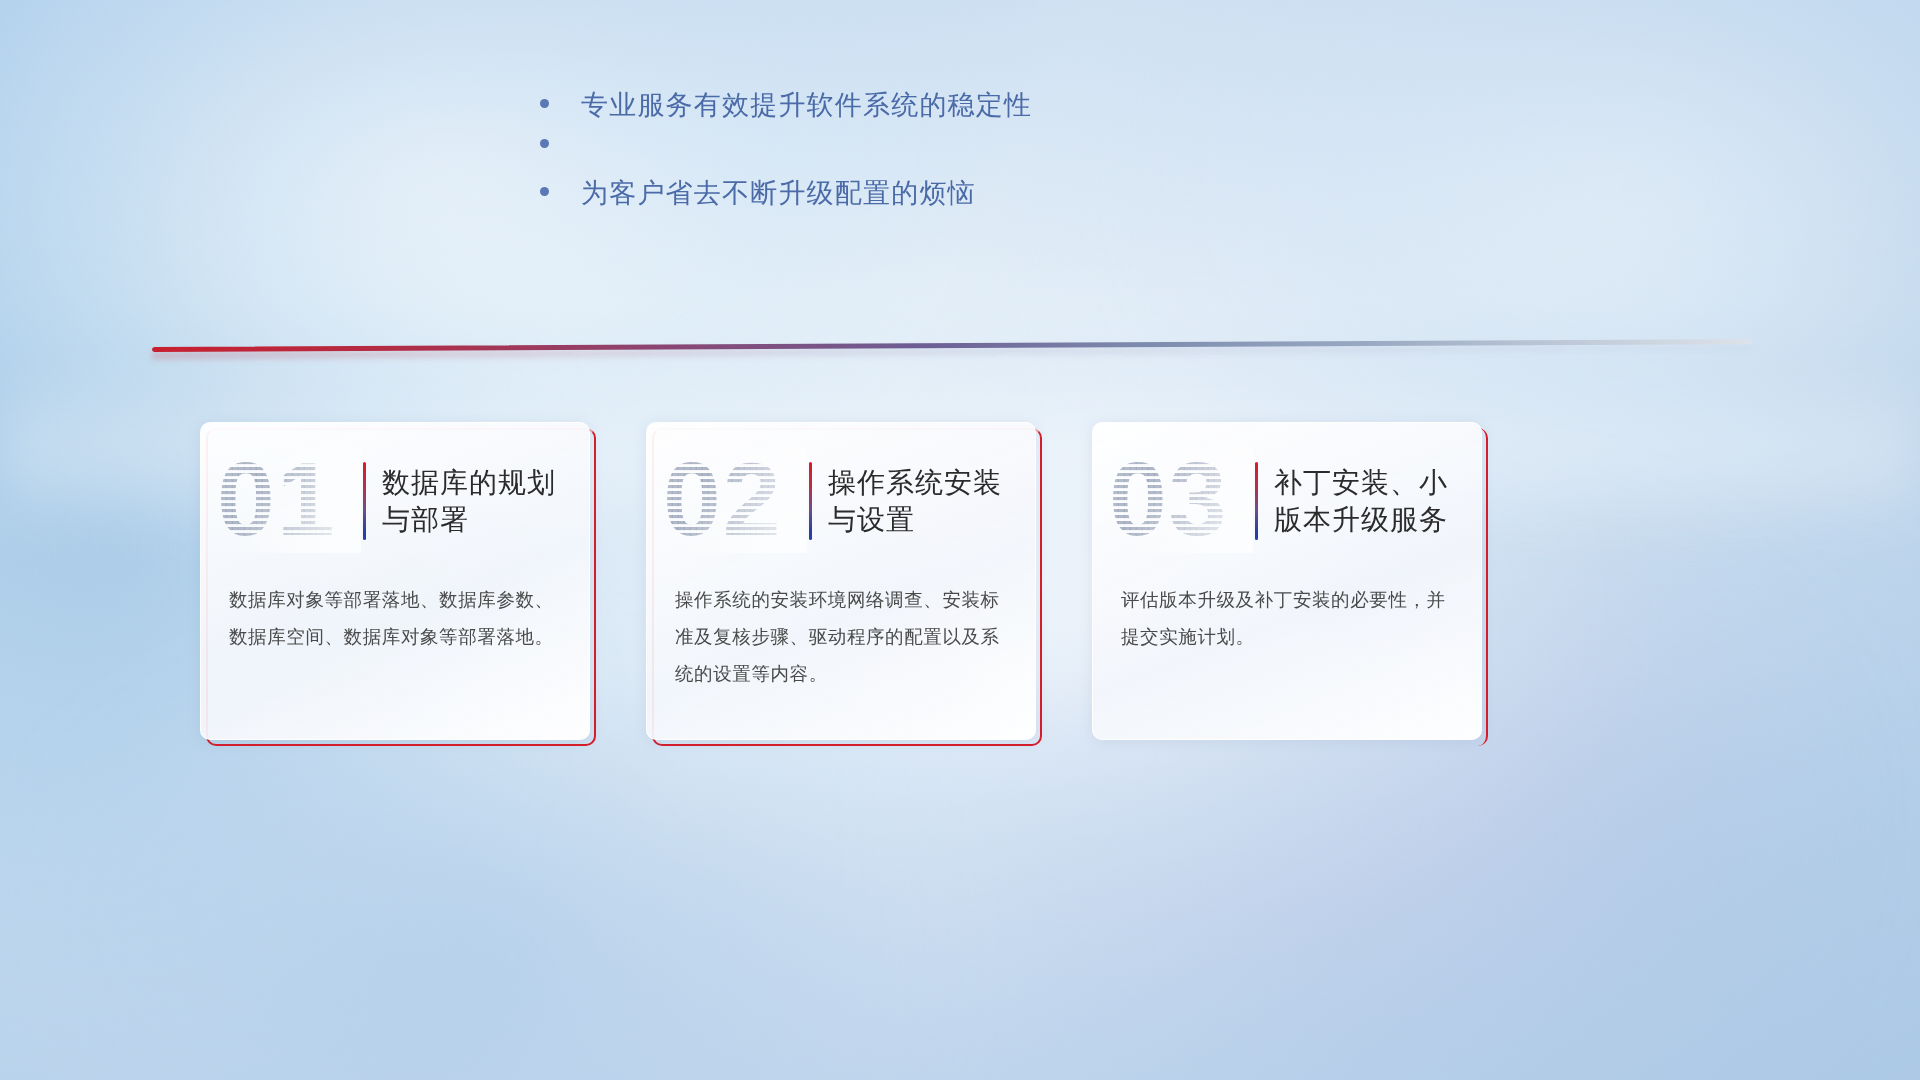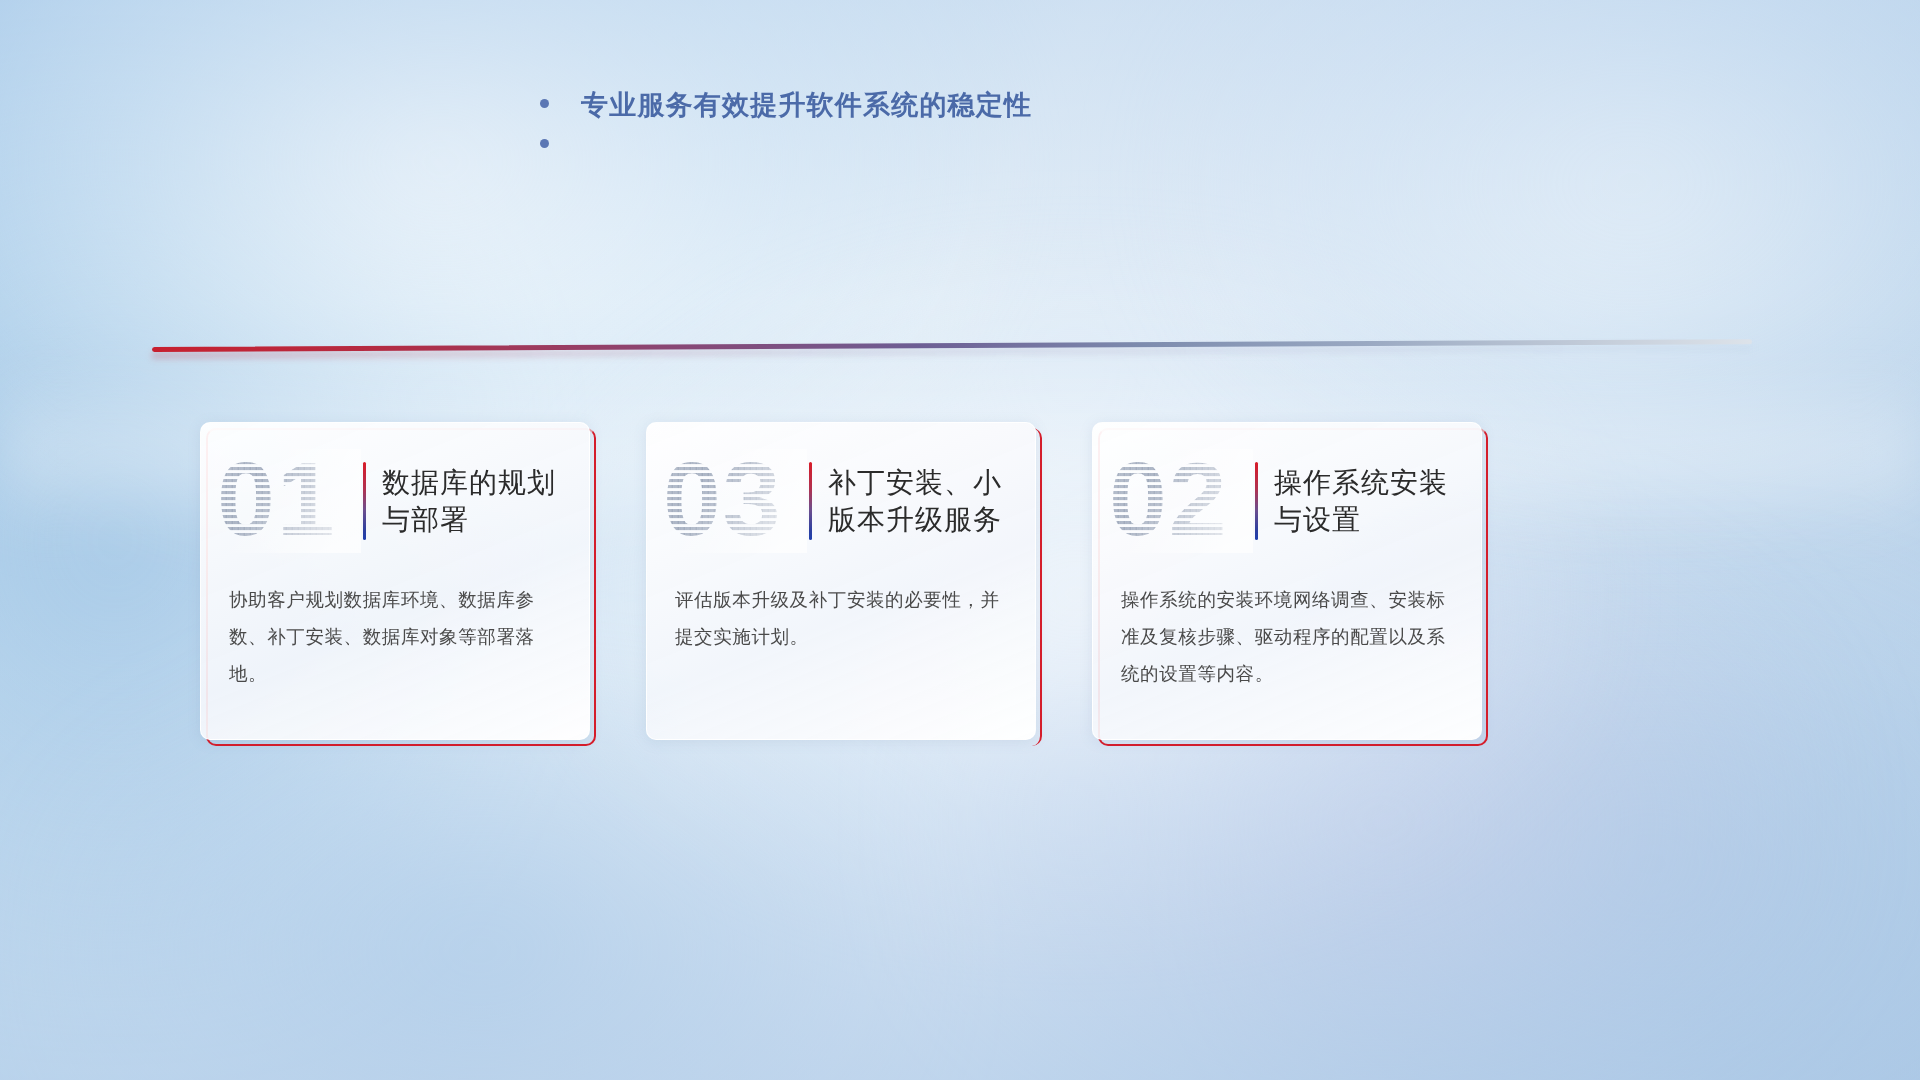--- a/index.html
+++ b/index.html
@@ -45,21 +45,21 @@
 
   
   #bullets{position:absolute;left:540px;top:88px;width:620px;}
   .bullet{display:flex;align-items:baseline;margin-bottom:22px;}
   .bullet .dot{
     width:9px;height:9px;border-radius:50%;background:#5b77b4;
     flex:0 0 auto;margin-right:32px;position:relative;top:-6px;
   }
   .bullet .btxt{
     font-size:27px;color:#4b6aa8;letter-spacing:1.2px;
-    line-height:1.28;white-space:nowrap;font-weight:700;
+    line-height:1.28;white-space:nowrap;font-weight:400;
   }
 
   
   #divider{position:absolute;left:152px;top:345px;width:1600px;height:14px;}
   #divider .line{
     position:absolute;left:0;top:2px;width:100%;height:5px;
     background:linear-gradient(90deg,#c7202f 0%,#b42b42 14%,#8a4673 32%,#6d5e94 48%,#7d8cae 62%,#9aa9c2 76%,#c3ccd9 90%,#dde3ea 100%);
     transform:skewY(-0.28deg);transform-origin:left center;border-radius:3px;
   }
   #divider .glow{
@@ -130,20 +130,24 @@
   <div class="bgl b-tint"></div>
 </div>
 
 <div id="bullets">
   <div class="bullet">
     <span class="dot"></span>
     <span class="btxt">专业服务有效提升软件系统的稳定性</span>
   </div>
   <div class="bullet">
     <span class="dot"></span>
+  </div>
+  <div class="bullet">
+    <span class="dot"></span>
+    <span class="btxt">为客户省去不断升级配置的烦恼</span>
   </div>
 </div>
 
 <div id="divider">
   <div class="glow"></div>
   <div class="line"></div>
 </div>
 
 <div id="cards">
 
@@ -176,21 +180,61 @@
             </defs>
             <g mask="url(#m1)">
               <text x="2" y="86" font-family="'Liberation Sans',sans-serif" font-size="104" font-weight="700" letter-spacing="2" fill="#8f9bb0">01</text>
             </g>
             <rect x="0" y="0" width="146" height="104" fill="url(#fade1)"></rect>
           </svg>
         </div>
         <div class="vline"></div>
         <div class="ctitle">数据库的规划与部署</div>
       </div>
-      <div class="cdesc">协助客户规划数据库环境、数据库参数、补丁安装、数据库对象等部署落地。</div>
+      <div class="cdesc">数据库对象等部署落地、数据库参数、数据库空间、数据库对象等部署落地。</div>
+    </div>
+  </div>
+
+  <div class="card-slot s2">
+    <div class="accent a2"></div>
+    <div class="card">
+      <div class="head">
+        <div class="num">
+          <svg width="146" height="104" viewBox="0 0 146 104" aria-hidden="true">
+            <defs>
+              <linearGradient id="ng2" x1="0" y1="0" x2="1" y2="0">
+                <stop offset="0%" stop-color="#e79aa2"></stop>
+                <stop offset="22%" stop-color="#b6bdcb"></stop>
+                <stop offset="55%" stop-color="#a9b3c4"></stop>
+                <stop offset="80%" stop-color="#c3cad6"></stop>
+                <stop offset="100%" stop-color="#dfe4ea"></stop>
+              </linearGradient>
+              <pattern id="stripe2" width="6" height="6" patternUnits="userSpaceOnUse">
+                <rect width="6" height="6" fill="none"></rect>
+                <rect x="0" y="0" width="6" height="3.1" fill="url(#ng2)"></rect>
+              </pattern>
+              <linearGradient id="fade2" x1="0" y1="0" x2="1" y2="0.35">
+                <stop offset="0%" stop-color="#ffffff" stop-opacity="0.15"></stop>
+                <stop offset="35%" stop-color="#ffffff" stop-opacity="0.0"></stop>
+                <stop offset="100%" stop-color="#ffffff" stop-opacity="0.70"></stop>
+              </linearGradient>
+              <mask id="m2">
+                <rect x="0" y="0" width="146" height="104" fill="url(#stripe2)"></rect>
+              </mask>
+            </defs>
+            <g mask="url(#m2)">
+              <text x="2" y="86" font-family="'Liberation Sans',sans-serif" font-size="104" font-weight="700" letter-spacing="2" fill="#8f9bb0">02</text>
+            </g>
+            <rect x="0" y="0" width="146" height="104" fill="url(#fade2)"></rect>
+          </svg>
+        </div>
+        <div class="vline"></div>
+        <div class="ctitle">操作系统安装与设置</div>
+      </div>
+      <div class="cdesc">操作系统的安装环境网络调查、安装标准及复核步骤、驱动程序的配置以及系统的设置等内容。</div>
     </div>
   </div>
 
   <div class="card-slot s3">
     <div class="accent a3"></div>
     <div class="card">
       <div class="head">
         <div class="num">
           <svg width="146" height="104" viewBox="0 0 146 104" aria-hidden="true">
             <defs>
@@ -220,53 +264,13 @@
             <rect x="0" y="0" width="146" height="104" fill="url(#fade3)"></rect>
           </svg>
         </div>
         <div class="vline"></div>
         <div class="ctitle">补丁安装、小版本升级服务</div>
       </div>
       <div class="cdesc">评估版本升级及补丁安装的必要性，并提交实施计划。</div>
     </div>
   </div>
 
-  <div class="card-slot s2">
-    <div class="accent a2"></div>
-    <div class="card">
-      <div class="head">
-        <div class="num">
-          <svg width="146" height="104" viewBox="0 0 146 104" aria-hidden="true">
-            <defs>
-              <linearGradient id="ng2" x1="0" y1="0" x2="1" y2="0">
-                <stop offset="0%" stop-color="#e79aa2"></stop>
-                <stop offset="22%" stop-color="#b6bdcb"></stop>
-                <stop offset="55%" stop-color="#a9b3c4"></stop>
-                <stop offset="80%" stop-color="#c3cad6"></stop>
-                <stop offset="100%" stop-color="#dfe4ea"></stop>
-              </linearGradient>
-              <pattern id="stripe2" width="6" height="6" patternUnits="userSpaceOnUse">
-                <rect width="6" height="6" fill="none"></rect>
-                <rect x="0" y="0" width="6" height="3.1" fill="url(#ng2)"></rect>
-              </pattern>
-              <linearGradient id="fade2" x1="0" y1="0" x2="1" y2="0.35">
-                <stop offset="0%" stop-color="#ffffff" stop-opacity="0.15"></stop>
-                <stop offset="35%" stop-color="#ffffff" stop-opacity="0.0"></stop>
-                <stop offset="100%" stop-color="#ffffff" stop-opacity="0.70"></stop>
-              </linearGradient>
-              <mask id="m2">
-                <rect x="0" y="0" width="146" height="104" fill="url(#stripe2)"></rect>
-              </mask>
-            </defs>
-            <g mask="url(#m2)">
-              <text x="2" y="86" font-family="'Liberation Sans',sans-serif" font-size="104" font-weight="700" letter-spacing="2" fill="#8f9bb0">02</text>
-            </g>
-            <rect x="0" y="0" width="146" height="104" fill="url(#fade2)"></rect>
-          </svg>
-        </div>
-        <div class="vline"></div>
-        <div class="ctitle">操作系统安装与设置</div>
-      </div>
-      <div class="cdesc">操作系统的安装环境网络调查、安装标准及复核步骤、驱动程序的配置以及系统的设置等内容。</div>
-    </div>
-  </div>
-
 </div>
 
 </body></html>

